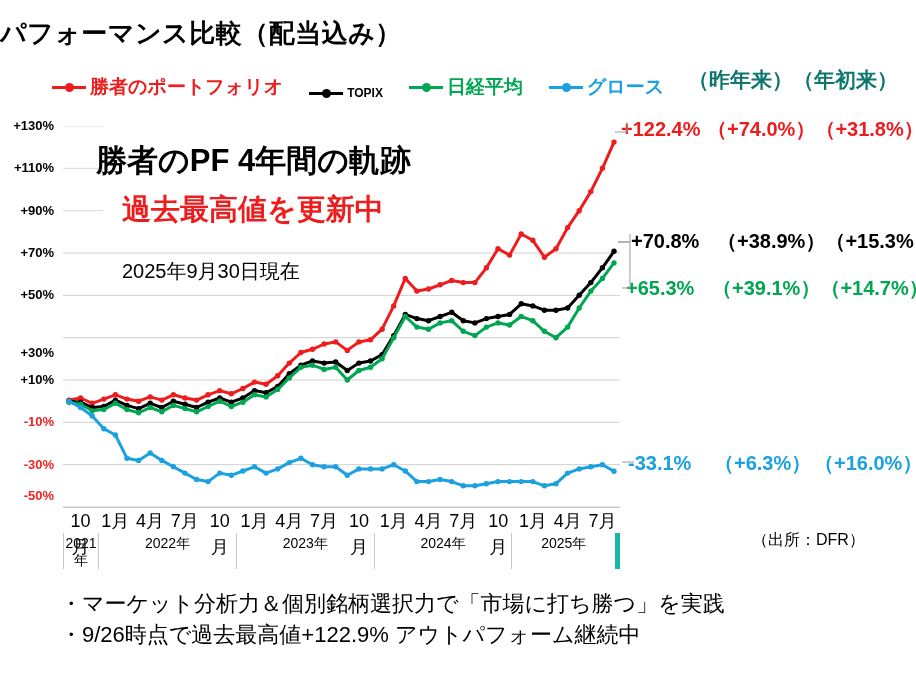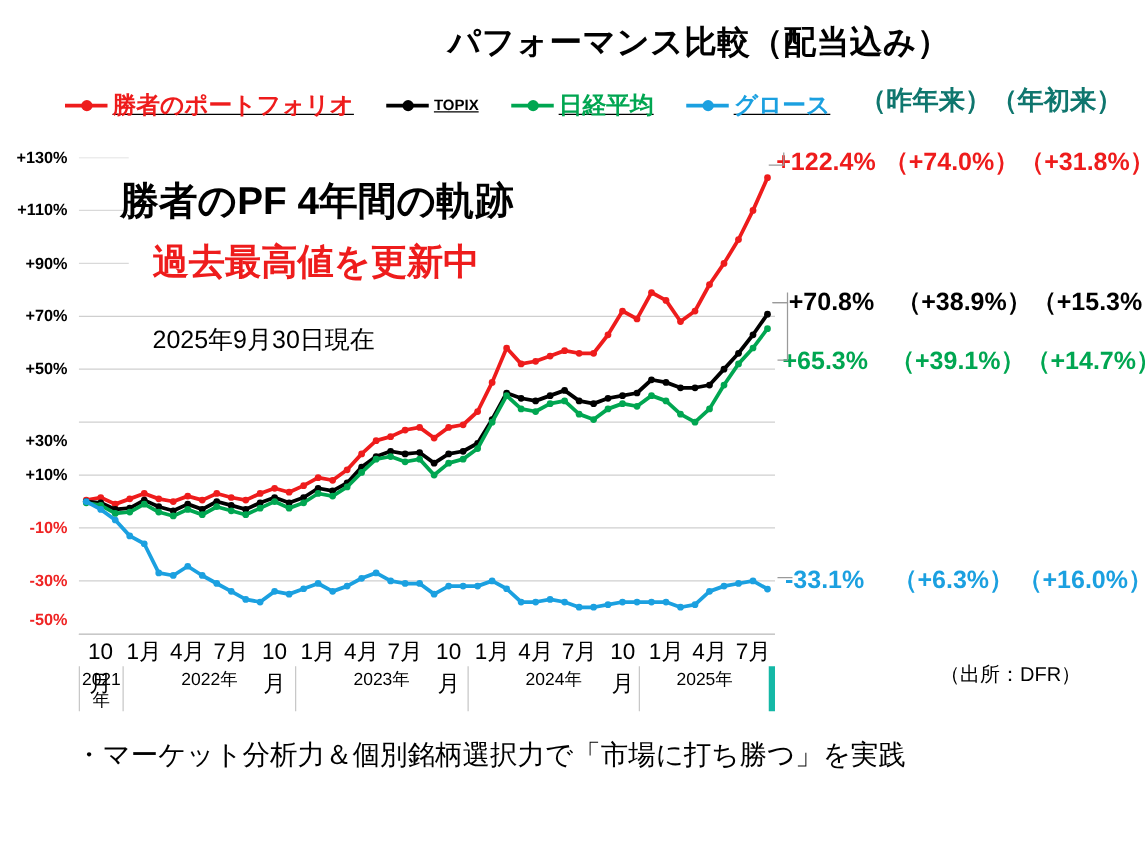--- a/index.html
+++ b/index.html
@@ -9,28 +9,28 @@
     font-family:"Liberation Sans","DejaVu Sans",sans-serif;
     position:relative;overflow:hidden;
     -webkit-font-smoothing:antialiased;
   }
   #stage{position:absolute;left:0;top:0;width:916px;height:681px;}
 
   .abs{position:absolute;}
 
   
   #chart-title{
-    left:0;top:16px;width:760px;text-align:right;
+    left:0;top:16px;width:760px;text-align:left;
     font-size:26px;font-weight:700;color:#000;letter-spacing:.5px;
     white-space:nowrap;
   }
 
   
   #legend{left:52px;top:68px;width:640px;height:32px;
-    display:flex;align-items:center;gap:26px;text-decoration:underline;}
+    display:flex;align-items:flex-end;gap:26px;}
   .legend-item{display:flex;align-items:center;gap:4px;white-space:nowrap;}
   .legend-mark{position:relative;width:34px;height:14px;flex:0 0 34px;}
   .legend-mark i{position:absolute;left:0;top:6px;width:34px;height:3px;display:block;}
   .legend-mark b{position:absolute;left:13px;top:3px;width:9px;height:9px;border-radius:50%;display:block;}
   .legend-label{font-size:19px;font-weight:700;}
   .legend-label.tpx{font-size:12px;font-weight:700;}
 
   #period-head{left:688px;top:66px;font-size:21px;font-weight:700;color:#0f766e;white-space:nowrap;}
 
   
@@ -398,15 +398,16 @@
         <div class="xy" style="flex: 4 1 0px;">2023年</div>
         <div class="xy" style="flex: 4 1 0px;">2024年</div>
         <div class="xy" style="flex: 3 1 0px;">2025年</div>
       </div>
   </div>
 
   <div class="abs" id="source">（出所：DFR）</div>
 
   <div class="abs" id="footer">
     <div class="fline">・マーケット分析力＆個別銘柄選択力で「市場に打ち勝つ」を実践</div>
+    <div class="fline">・9/26時点で過去最高値+122.9%  アウトパフォーム継続中</div>
   </div>
 
 </div>
 
 </body></html>

